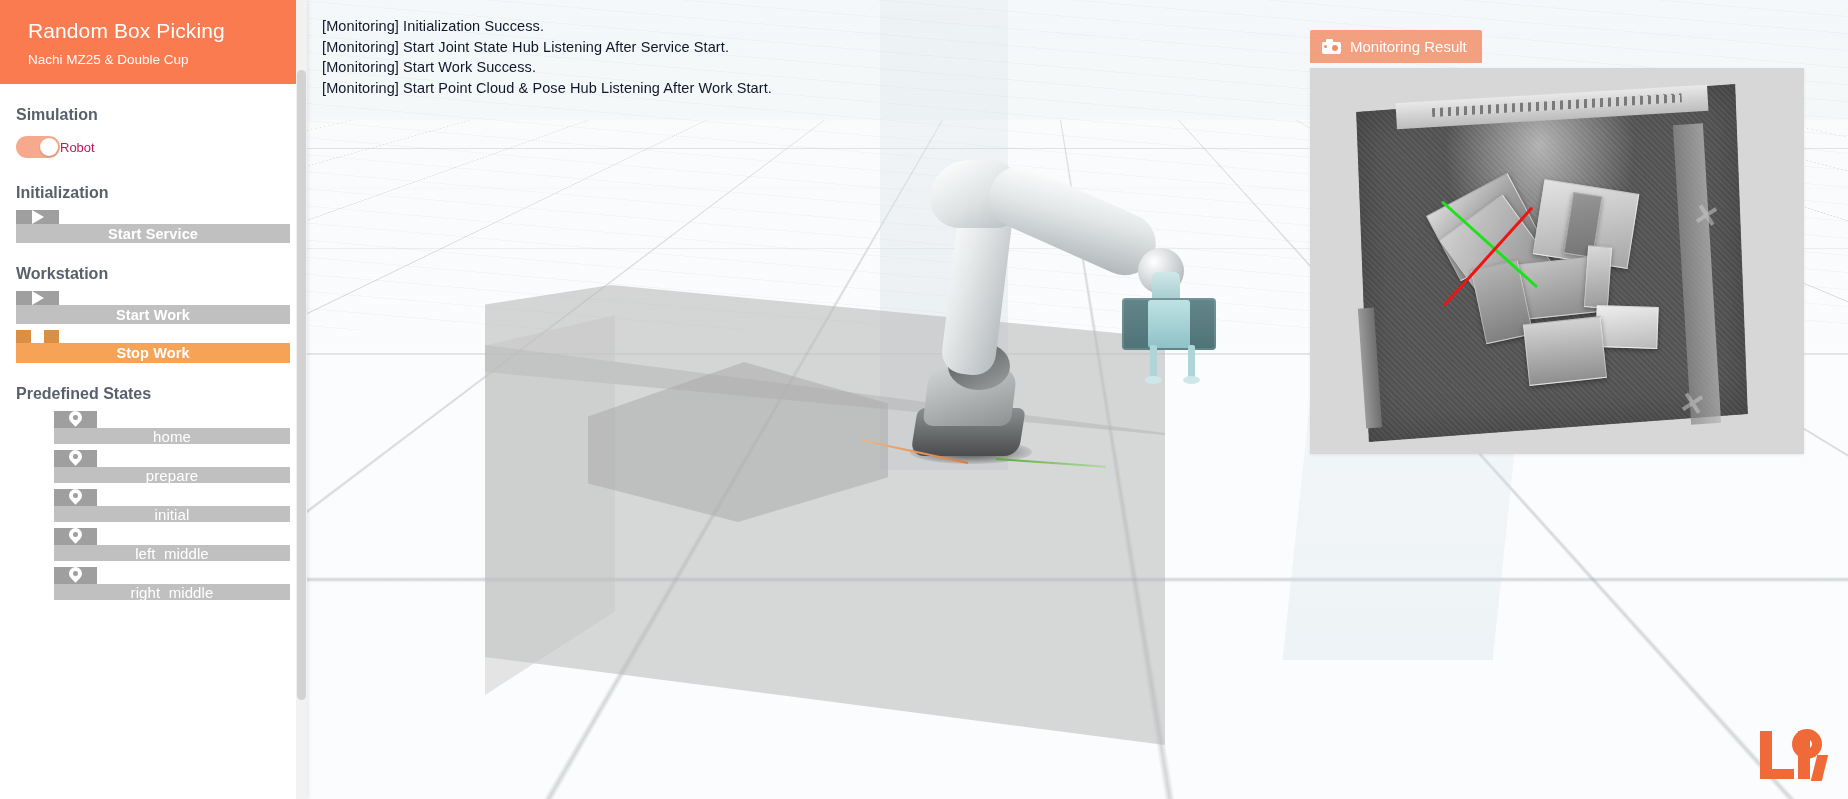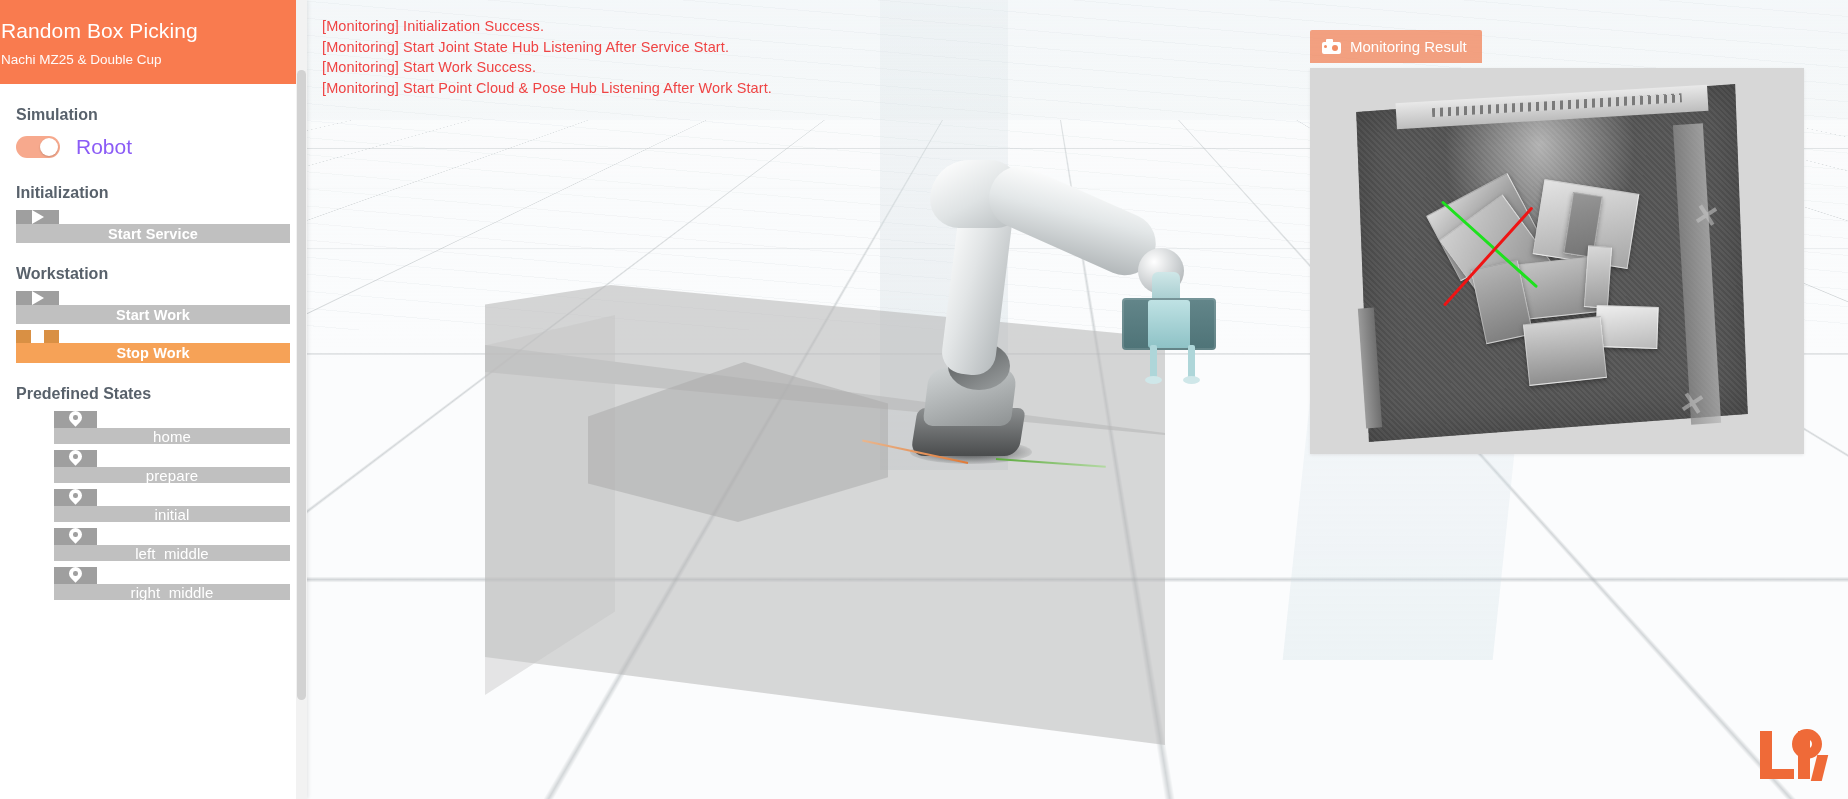--- a/index.html
+++ b/index.html
@@ -160,21 +160,21 @@
   .axis-y { left: 96px; top: 318px; width: 110px; background: linear-gradient(90deg,#5caa3c,#b4d9a4); transform: rotate(4deg); }
 
   
   .log {
     position: absolute; left: 322px; top: 16px; width: 900px;
     font-size: 14.5px; line-height: 20.5px; color: #2cbe3a;
     font-family: "Liberation Sans", sans-serif;
     letter-spacing: 0.1px;
     white-space: nowrap;
   }
-  .log-line { color: #ef4444; }
+  .log-line { color: #0f172a; }
 
   
   .perception-tab {
     position: absolute; left: 1310px; top: 30px;
     display: flex; align-items: center; gap: 9px;
     background: rgba(241,135,93,0.78);
     color: #ffffff;
     padding: 8px 15px 8px 12px;
     font-size: 15px;
     border-radius: 2px 2px 0 0;
@@ -261,42 +261,42 @@
   
   .sidebar {
     position: absolute; left: 0; top: 0; width: 307px; height: 799px;
     background: #ffffff;
     box-shadow: 1px 0 4px rgba(0,0,0,0.10);
     z-index: 20;
     overflow: hidden;
   }
   .sb-header {
     background: #f97b4f; color: #ffffff;
-    padding: 18px 16px 16px 1px;
+    padding: 18px 16px 16px 28px;
     height: 84px;
   }
   .sb-title { font-size: 21px; font-weight: 400; letter-spacing: 0.1px; line-height: 26px; }
   .sb-sub { font-size: 13.5px; margin-top: 8px; color: #ffffff; opacity: 0.97; }
 
   .sb-body { padding: 0 0 0 0; }
   .sb-section-label {
     color: #58616b; font-size: 16px; font-weight: 700;
     margin: 22px 0 8px 16px;
   }
   .toggle-row { display: flex; align-items: center; margin: 0 0 8px 16px; height: 30px; }
   .toggle {
     width: 44px; height: 22px; border-radius: 11px;
     background: #f7a98d; position: relative; cursor: pointer; flex: none;
   }
   .toggle .knob {
     position: absolute; right: 2px; top: 2px; width: 18px; height: 18px;
     border-radius: 50%; background: #ffffff;
     box-shadow: 0 1px 2px rgba(0,0,0,0.18);
   }
-  .toggle-label { margin-left: 16px; color: #8b5cf6; font-size: 21px; }
+  .toggle-label { margin-left: 0; color: #be185d; font-size: 13px; }
 
   .btn-row {
     display: flex; align-items: stretch; height: 33px;
     margin: 0 17px 6px 16px; cursor: pointer; overflow: hidden; flex-direction: column;
   }
   .btn-ico {
     width: 43px; flex: none; background: #9f9f9f;
     display: flex; align-items: center; justify-content: center;
   }
   .btn-main {

